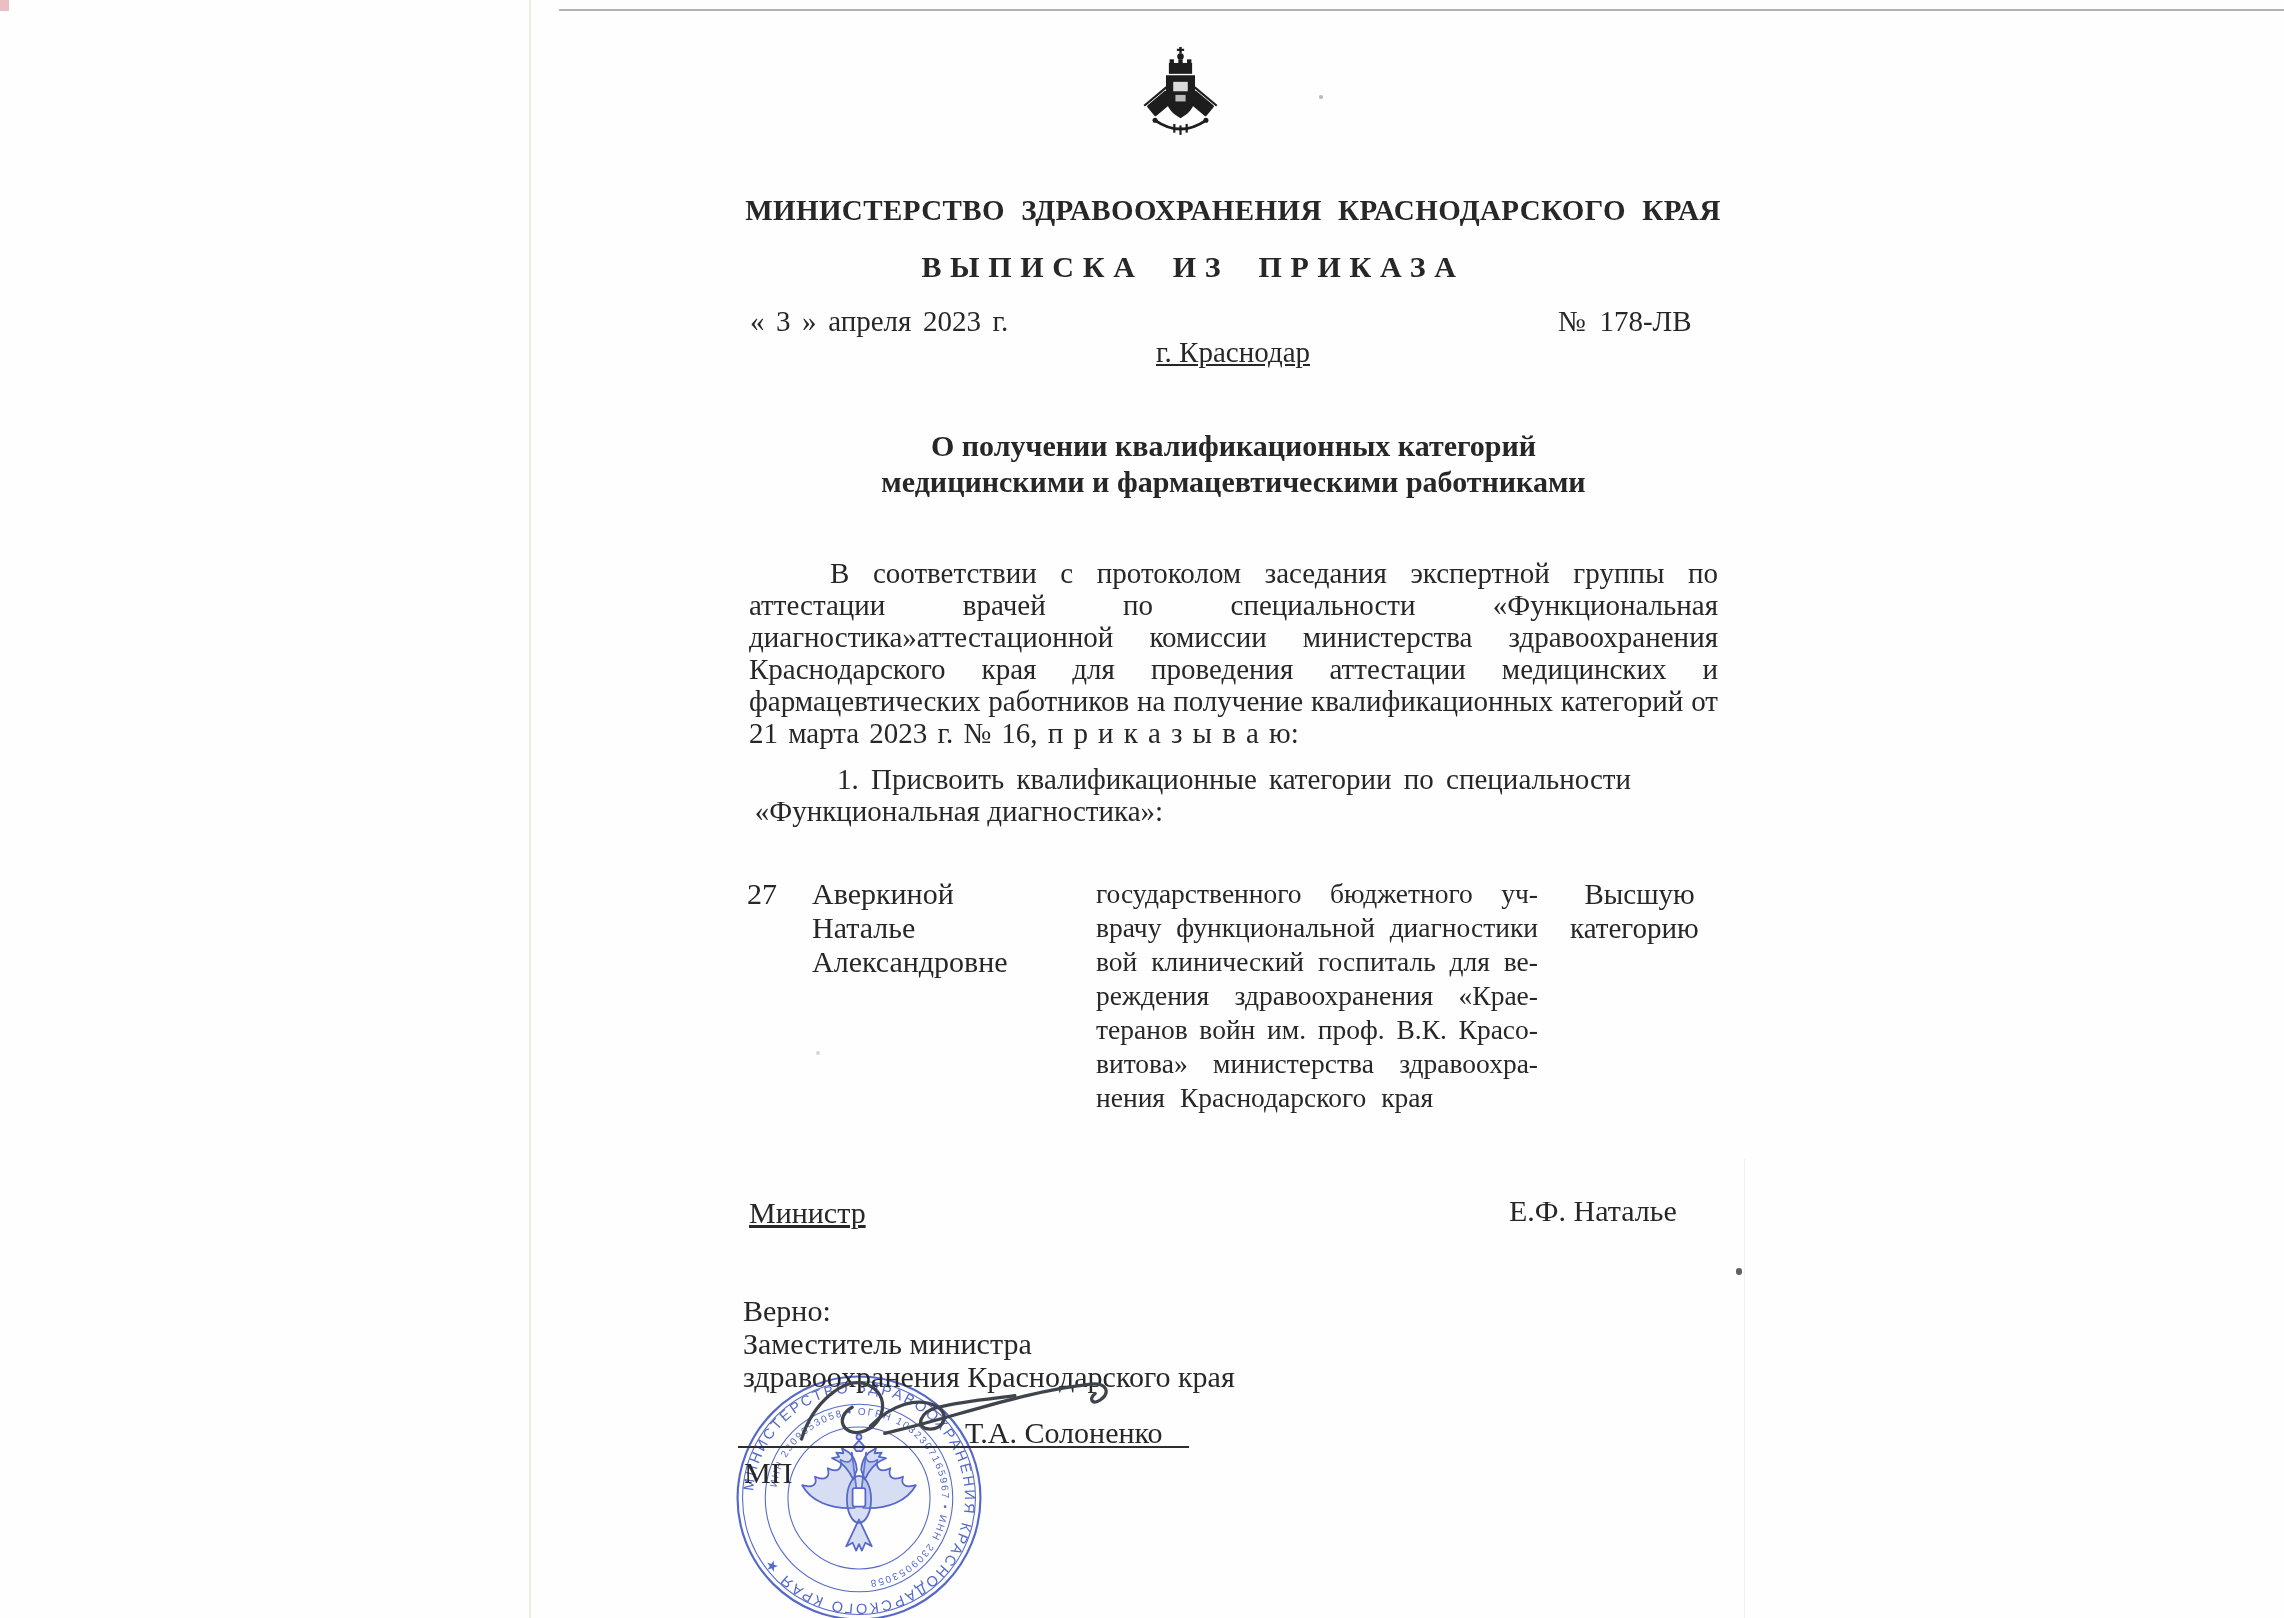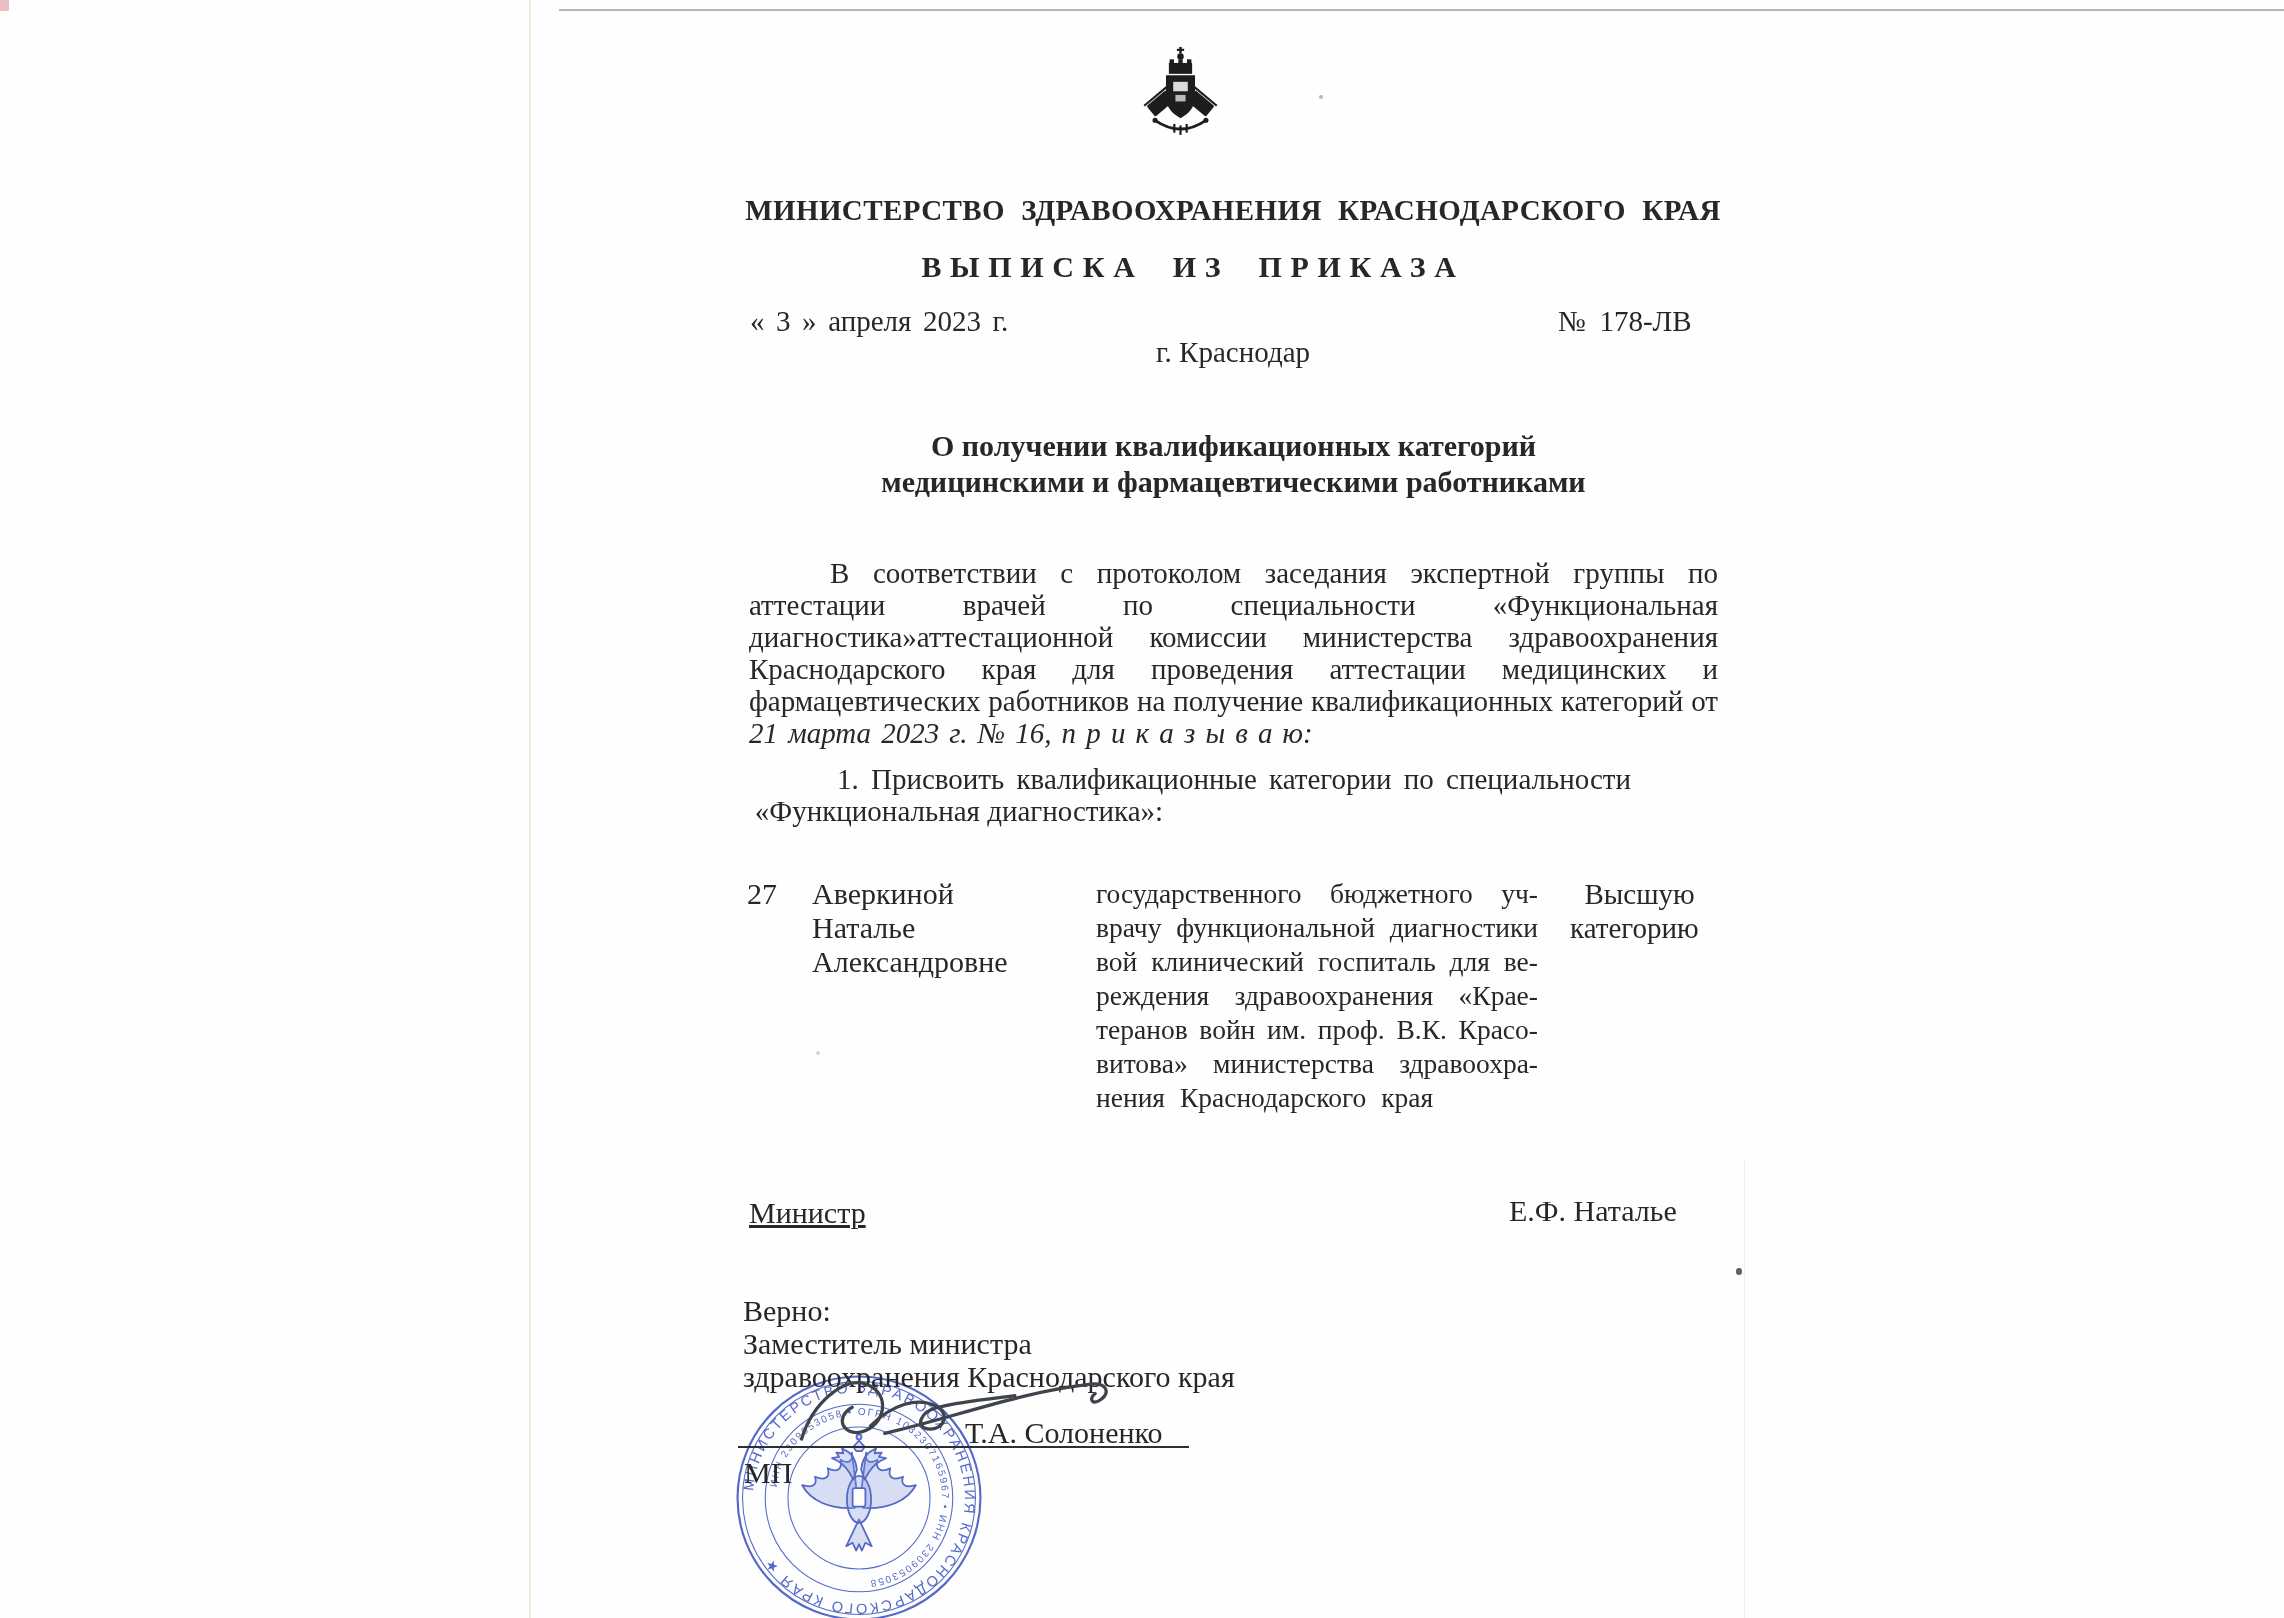--- a/index.html
+++ b/index.html
@@ -29,33 +29,33 @@
     text-align: center; font-size: 29px; font-weight: bold;
     letter-spacing: 0.4px; word-spacing: 8.7px; z-index: 2;
   }
   .doc-type {
     left: 612px; top: 250px; width: 1162px;
     text-align: center; font-size: 30px; font-weight: bold;
     letter-spacing: 8.7px; word-spacing: 13px; z-index: 2;
   }
   .date-line { left: 750px; top: 305px; font-size: 29px; word-spacing: 4.3px; z-index: 2; }
   .doc-number { left: 1558px; top: 305px; font-size: 29px; word-spacing: 6.5px; z-index: 2; }
-  .city { left: 652px; top: 336px; width: 1162px; text-align: center; font-size: 29px; z-index: 2; }
+  .city { left: 652px; top: 336px; width: 1162px; text-align: center; font-size: 29px; z-index: 2; text-decoration: underline; }
 
   .doc-title {
     left: 725px; top: 428px; width: 1017px;
     text-align: center; font-size: 30px; font-weight: bold; line-height: 36px; z-index: 2;
   }
 
   
   .para { left: 749px; top: 557px; width: 969px; font-size: 29px; line-height: 32px; z-index: 2; }
   .pl { width: 100%; box-sizing: border-box; }
   .just { text-align: justify; text-align-last: justify; font-family: Liberation Serif, serif; }
   .ind1 { padding-left: 81px; }
-  .order-line { word-spacing: 2.9px; font-style: italic; }
+  .order-line { word-spacing: 2.9px; }
   .item-line { padding-left: 88px; word-spacing: 5px; margin-top: 14px; }
   .spec-line { padding-left: 5.8px; }
 
   
   .t-num { left: 747px; top: 877px; font-size: 30px; z-index: 2; }
   .t-name { left: 812px; top: 877px; width: 239px; font-size: 30px; line-height: 34px; z-index: 2; }
   .t-pos { left: 1096px; top: 877px; width: 442px; font-size: 27.5px; line-height: 34px; z-index: 2; }
   .t-pos .last { text-align: right; text-align-last: left; word-spacing: 8px; }
   .t-cat { left: 1570px; top: 877px; width: 130px; font-size: 29px; line-height: 34px; z-index: 2; }
   .t-cat .c1 { padding-left: 14.5px; }

